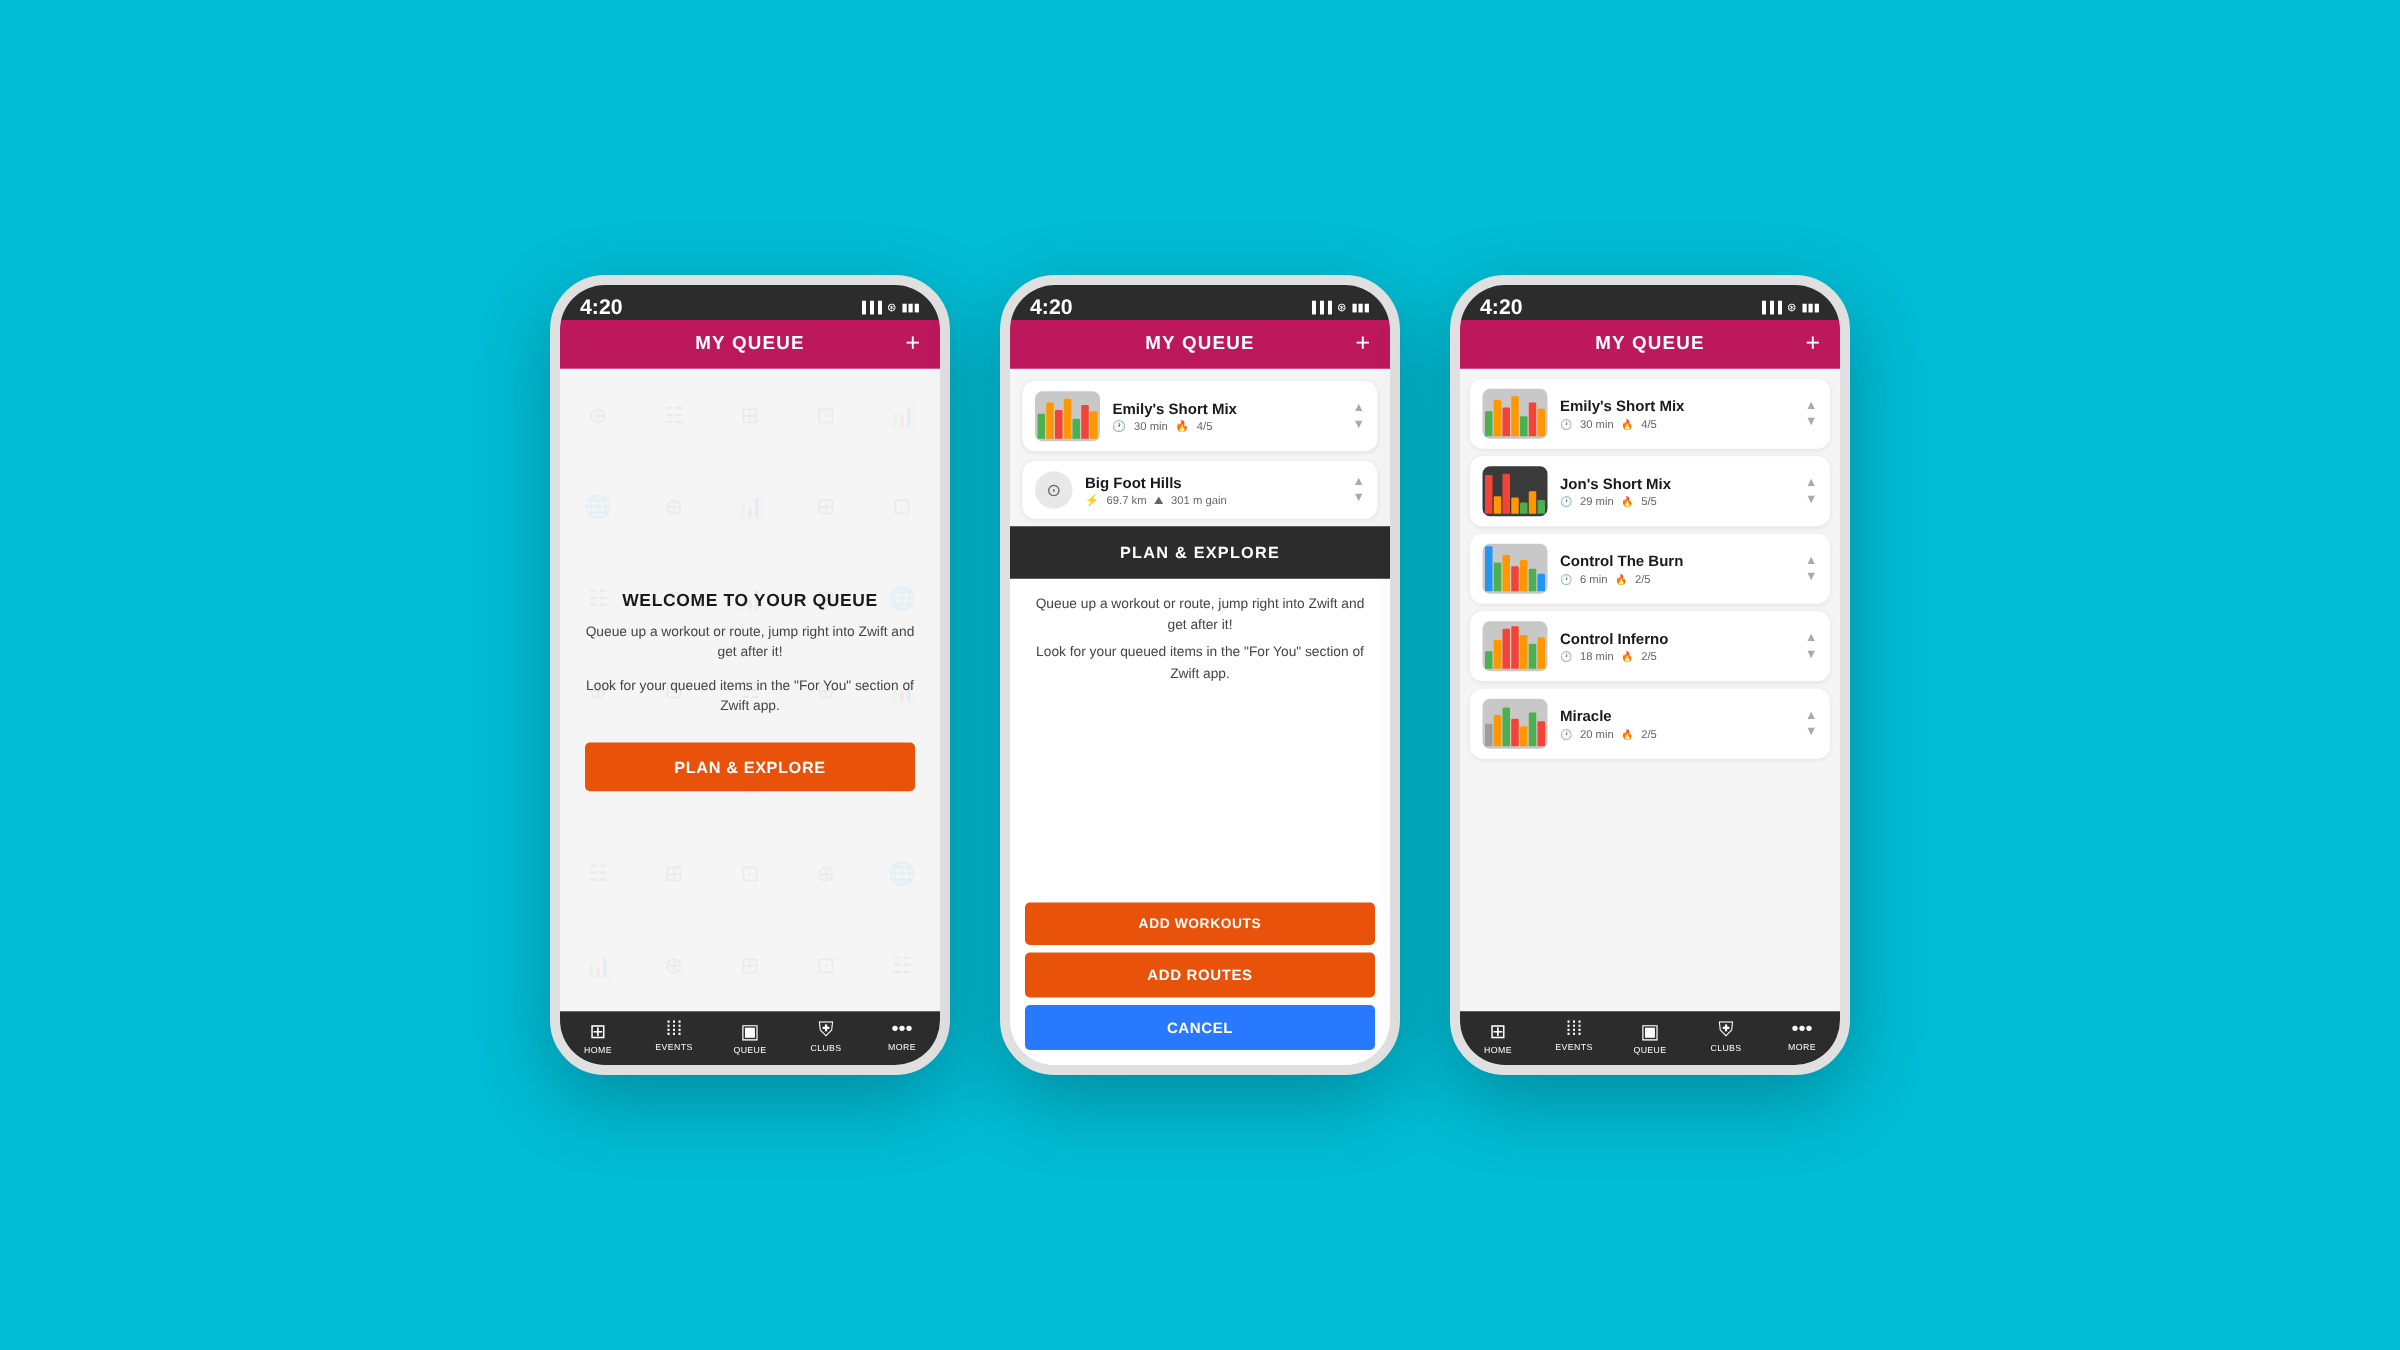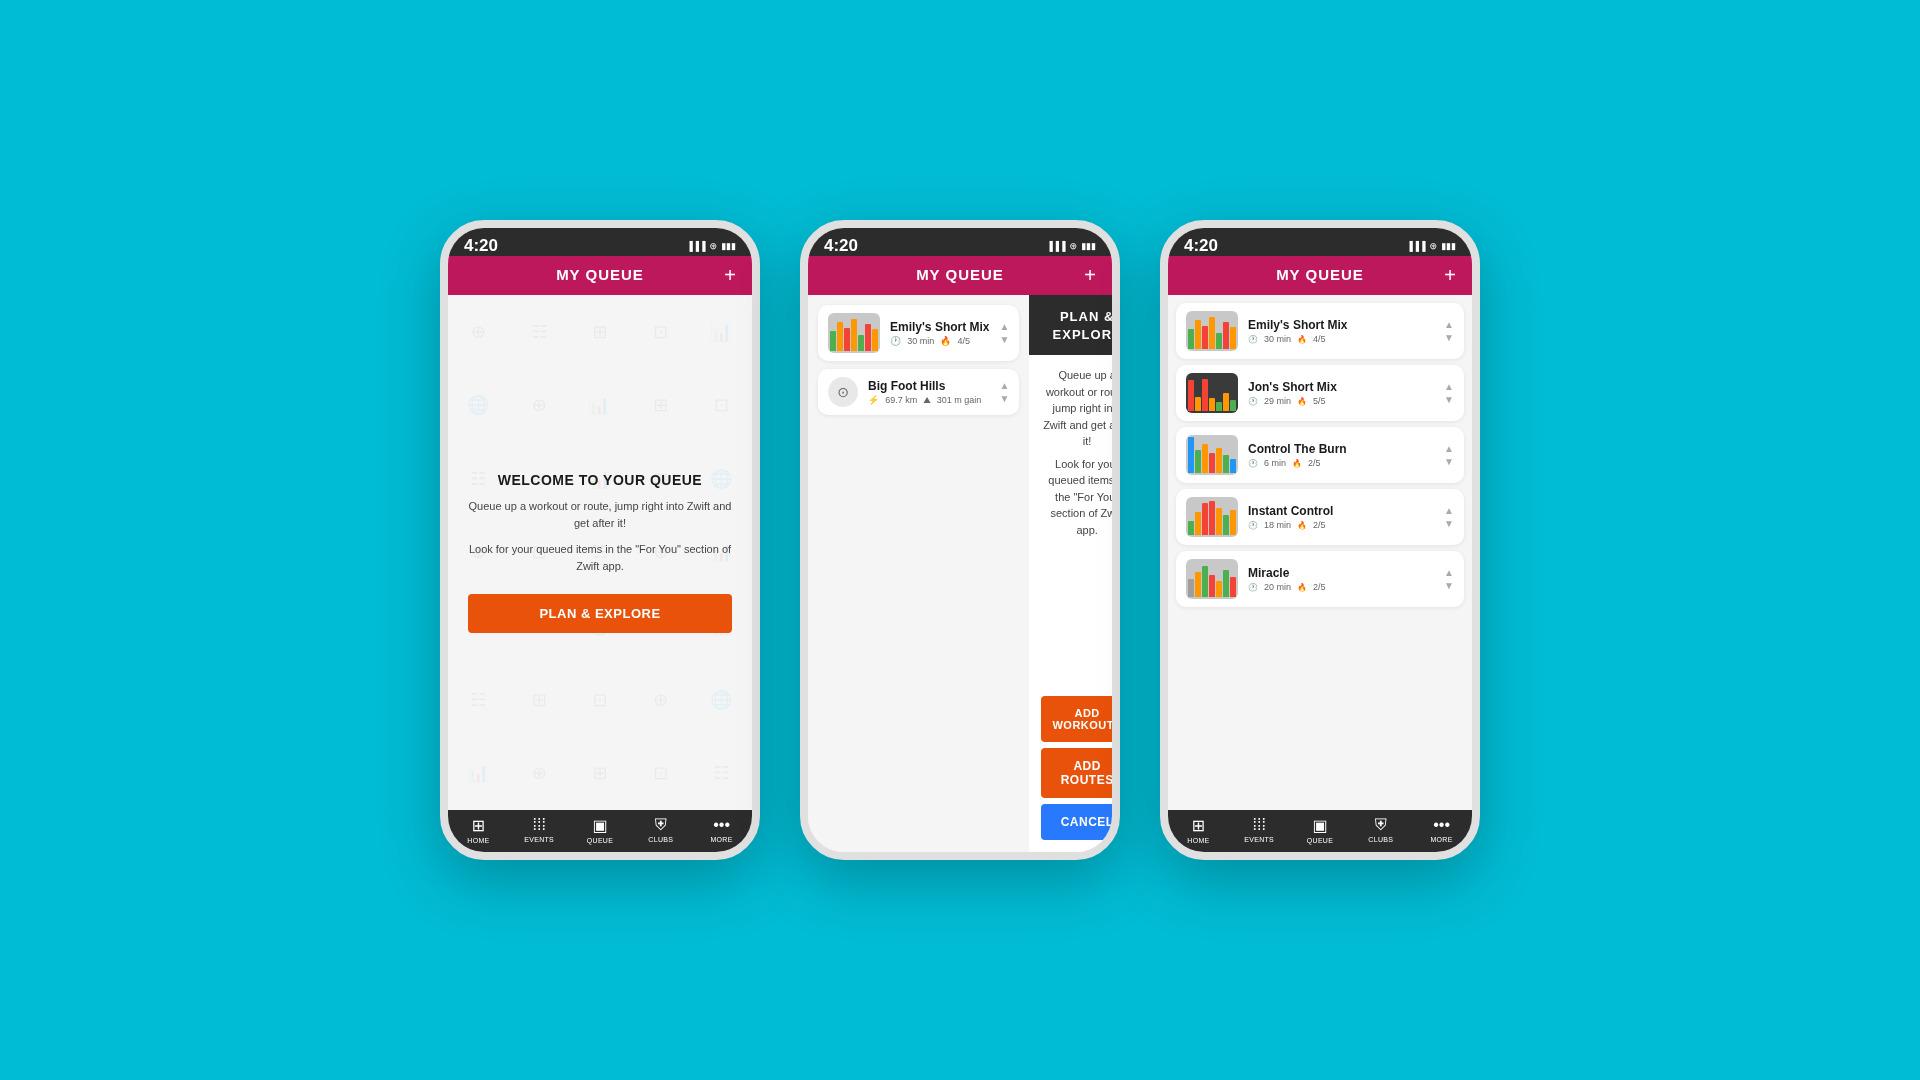--- a/index.html
+++ b/index.html
@@ -83,20 +83,21 @@
       font-weight: 300;
       cursor: pointer;
       line-height: 1;
     }
 
     
     .phone-content {
       flex: 1;
       overflow: hidden;
       display: flex;
+      flex-direction: column;
       background: #f5f5f5;
     }
 
     
     .bottom-nav {
       background: #2c2c2c;
       display: flex;
       padding: 6px 0 8px;
       flex-shrink: 0;
     }
@@ -690,21 +691,21 @@
             <div class="chart-bar b1"></div>
             <div class="chart-bar b2"></div>
             <div class="chart-bar b3"></div>
             <div class="chart-bar b4"></div>
             <div class="chart-bar b5"></div>
             <div class="chart-bar b6"></div>
             <div class="chart-bar b7"></div>
           </div>
         </div>
         <div class="queue-item-info">
-          <div class="queue-item-name">Instant Control</div>
+          <div class="queue-item-name">Control Inferno</div>
           <div class="queue-item-meta">
             <span class="meta-icon">🕐</span>
             <span>18 min</span>
             <span class="meta-icon">🔥</span>
             <span>2/5</span>
           </div>
         </div>
         <div class="queue-item-arrows">
           <span class="arrow-btn">▲</span>
           <span class="arrow-btn">▼</span>

